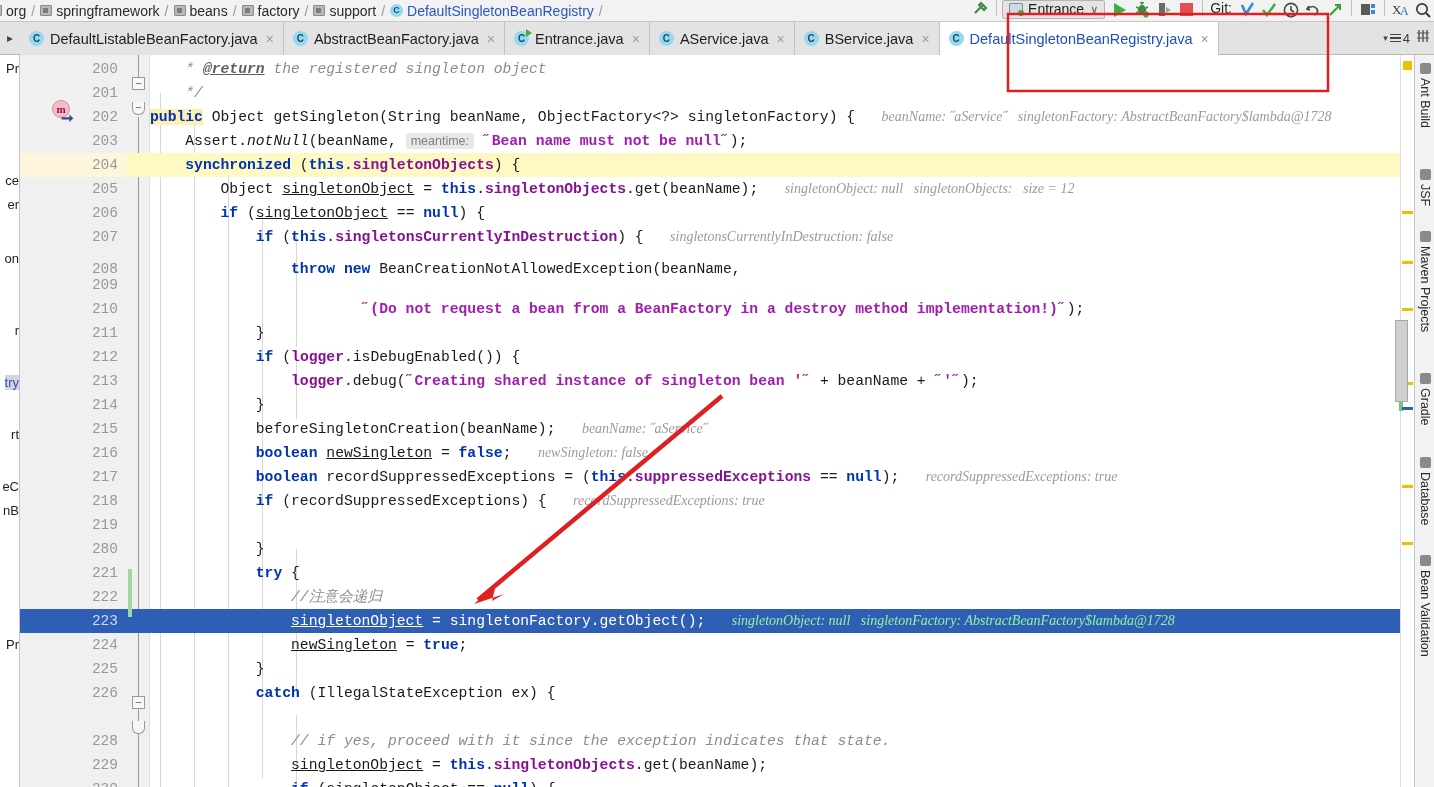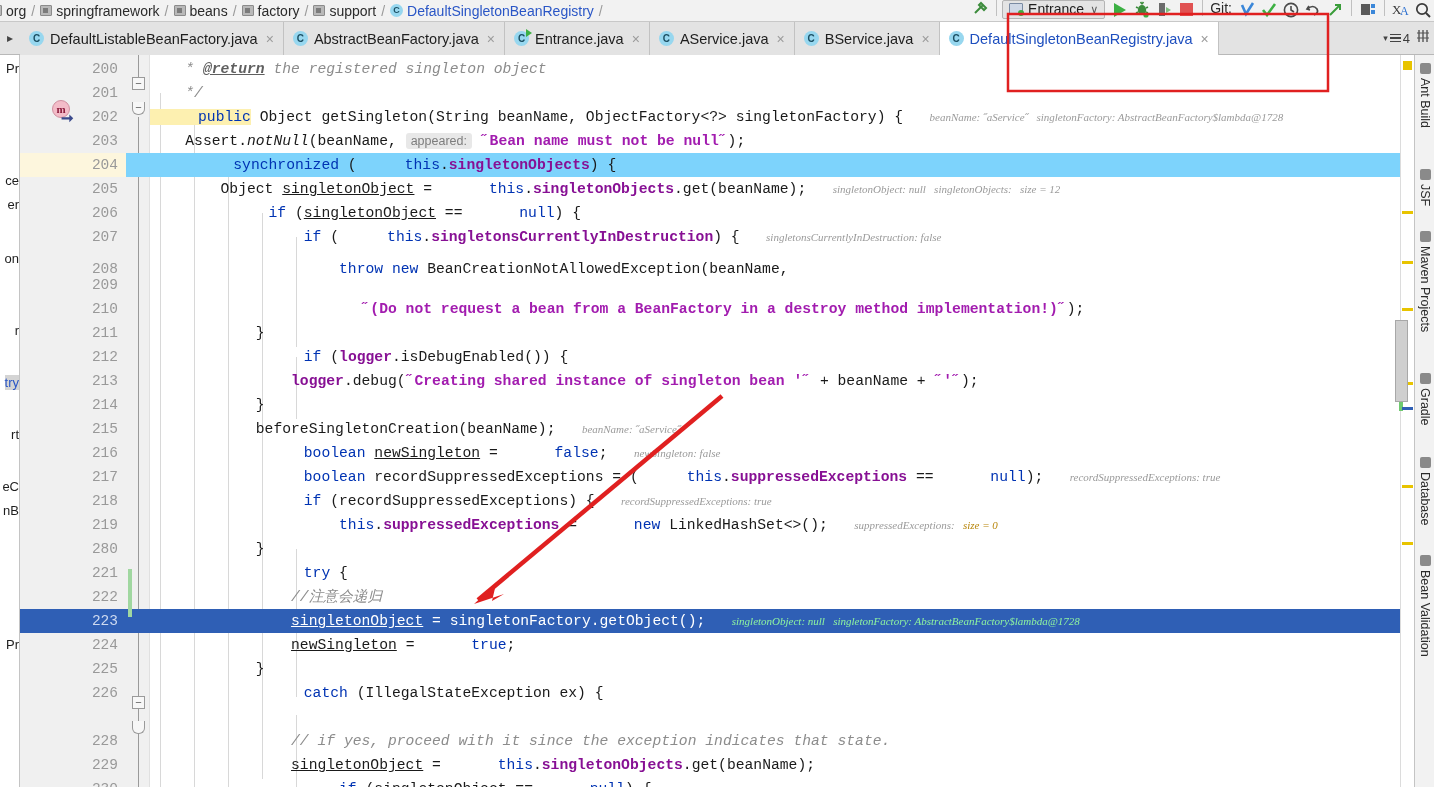--- a/index.html
+++ b/index.html
@@ -99,35 +99,35 @@
   .ln {
     position: absolute; left: 0; width: 106px; height: 24px; line-height: 24px;
     text-align: right; padding-right: 8px;
     font-family: "Liberation Mono", monospace; font-size: 14.5px; color: #999999;
   }
   .codetext {
     position: absolute; left: 130px; height: 24px; line-height: 24px;
     font-family: "Liberation Mono", monospace; font-size: 14.7px; color: #1a1a1a;
     white-space: pre;
   }
-  .row.hl-line { background: #7dd3fc; }
+  .row.hl-line { background: #fef9c3; }
   .row.hl-line .ln { background: #fdf6dd; }
   .row.selected { background: #2f5fb5; }
   .row.selected .ln { background: #2f5fb5; color: #cdd9f0; }
   .row.selected .codetext { color: #ffffff; }
   .row.selected .hint { color: #8ef2a0; }
 
-  .kw { color: #0033b3; font-weight: normal; padding-left: 48px; }
+  .kw { color: #0033b3; font-weight: bold; }
   .fld { color: #871094; font-weight: bold; }
   .str { color: #a21caf; font-weight: bold; }
   .cmt { color: #8c8c8c; font-style: italic; }
   .doc { color: #8c8c8c; font-style: italic; }
   .tag { color: #5f5f5f; font-weight: bold; font-style: italic; text-decoration: underline; }
   .und { text-decoration: underline; }
-  .hint { color: #9a9a9a; font-style: italic; font-family: "Liberation Serif", serif; font-size: 11px; }
+  .hint { color: #9a9a9a; font-style: italic; font-family: "Liberation Serif", serif; font-size: 14px; }
   .hint .num { color: #b8860b; font-style: italic; }
   .param-chip {
     background: #e8e8e8; color: #7d7d7d; font-style: normal;
     font-family: "Liberation Sans", sans-serif; font-size: 12.5px;
     padding: 1px 5px; border-radius: 3px;
   }
   .kw-bg { background: #fdf0b0; }
 
   
   .iguide { position: absolute; top: 0; width: 1px; background: #d8d8d8; }
@@ -393,21 +393,21 @@
         <div class="row" style="top: 26px;">
           <div class="ln">201</div>
           <div class="codetext"><span class="doc">    */</span></div>
         </div>
         <div class="row" style="top: 50px;">
           <div class="ln">202</div>
           <div class="codetext"><span class="kw kw-bg">public</span> Object getSingleton(String beanName, ObjectFactory&lt;?&gt; singletonFactory) {   <span class="hint">beanName: ˝aService˝   singletonFactory: AbstractBeanFactory$lambda@1728</span></div>
         </div>
         <div class="row" style="top: 74px; padding-left: 16px;">
           <div class="ln">203</div>
-          <div class="codetext">    Assert.<span style="font-style:italic">notNull</span>(beanName, <span class="param-chip">appeared:</span> <span class="str">˝Bean name must not be null˝</span>);</div>
+          <div class="codetext">    Assert.<span style="font-style:italic">notNull</span>(beanName, <span class="param-chip">meantime:</span> <span class="str">˝Bean name must not be null˝</span>);</div>
         </div>
         <div class="row hl-line" style="top: 98px;">
           <div class="ln">204</div>
           <div class="codetext">    <span class="kw">synchronized</span> (<span class="kw">this</span>.<span class="fld">singletonObjects</span>) {</div>
         </div>
         <div class="row" style="top: 122px;">
           <div class="ln">205</div>
           <div class="codetext">        Object <span class="und">singletonObject</span> = <span class="kw">this</span>.<span class="fld">singletonObjects</span>.get(beanName);   <span class="hint">singletonObject: null   singletonObjects:   size = 12</span></div>
         </div>
         <div class="row" style="top: 146px;">
@@ -456,21 +456,20 @@
         <div class="row" style="top: 410px;">
           <div class="ln">217</div>
           <div class="codetext">            <span class="kw">boolean</span> recordSuppressedExceptions = (<span class="kw">this</span>.<span class="fld">suppressedExceptions</span> == <span class="kw">null</span>);   <span class="hint">recordSuppressedExceptions: true</span></div>
         </div>
         <div class="row" style="top: 434px;">
           <div class="ln">218</div>
           <div class="codetext">            <span class="kw">if</span> (recordSuppressedExceptions) {   <span class="hint">recordSuppressedExceptions: true</span></div>
         </div>
         <div class="row" style="top: 458px;">
           <div class="ln">219</div>
-          <div class="codetext">                <span class="kw">this</span>.<span class="fld">suppressedExceptions</span> = <span class="kw">new</span> LinkedHashSet&lt;&gt;();   <span class="hint">suppressedExceptions:   <span class="num">size = 0</span></span></div>
         </div>
         <div class="row" style="top: 482px;">
           <div class="ln">280</div>
           <div class="codetext">            }</div>
         </div>
         <div class="row" style="top: 506px;">
           <div class="ln">221</div>
           <div class="codetext">            <span class="kw">try</span> {</div>
         </div>
         <div class="row" style="top: 530px;">

